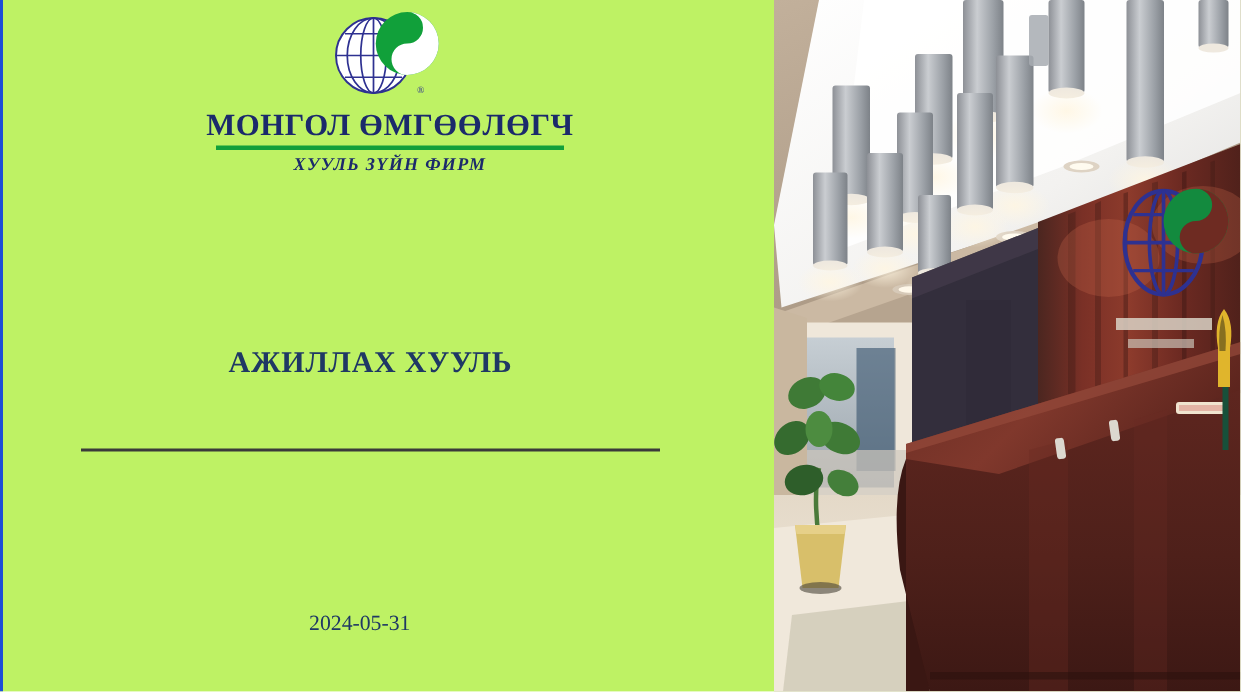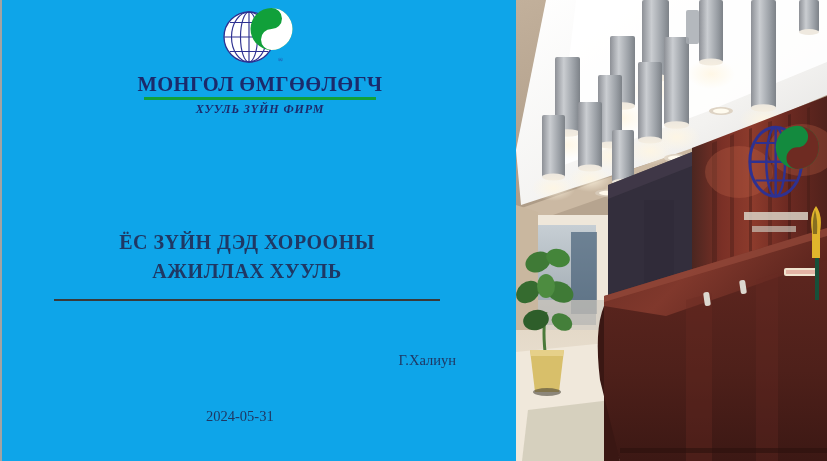--- a/index.html
+++ b/index.html
@@ -22,22 +22,22 @@
     height: 461px;
     background: #ffffff;
     display: flex;
   }
 
   
   .doc-col {
     position: relative;
     width: 516px;
     height: 461px;
-    background: #0ea5e9;
-    border-left: 2px solid #a3a3a3;
+    background: #bef264;
+    border-left: 2px solid #1d4ed8;
     box-sizing: border-box;
     flex: 0 0 516px;
   }
 
   
   .logo-block {
     position: absolute;
     left: 0;
     top: 6px;
     width: 516px;
@@ -162,28 +162,26 @@
 
         <text x="146" y="112" font-family="Liberation Serif, serif" font-size="13" fill="#2e3191">®</text>
       </svg>
 
       <div class="logo-word">МОНГОЛ ӨМГӨӨЛӨГЧ</div>
       <div class="logo-rule"></div>
       <div class="logo-sub">ХУУЛЬ ЗҮЙН ФИРМ</div>
     </div>
 
     <div class="doc-title">
-      <span>ЁС ЗҮЙН ДЭД ХОРООНЫ</span>
       <span>АЖИЛЛАХ ХУУЛЬ</span>
     </div>
 
     <div class="title-rule"></div>
 
     <div class="byline">
-      <span>Г.Халиун</span>
     </div>
 
     <div class="doc-date">2024-05-31</div>
   </div>
 
   <div class="photo-col">
     <svg width="311" height="461" viewBox="0 0 311 461">
       <defs>
         <linearGradient id="ceilGrad" x1="0" y1="0" x2="1" y2="1">
           <stop offset="0%" stop-color="#c0ae99"></stop>

